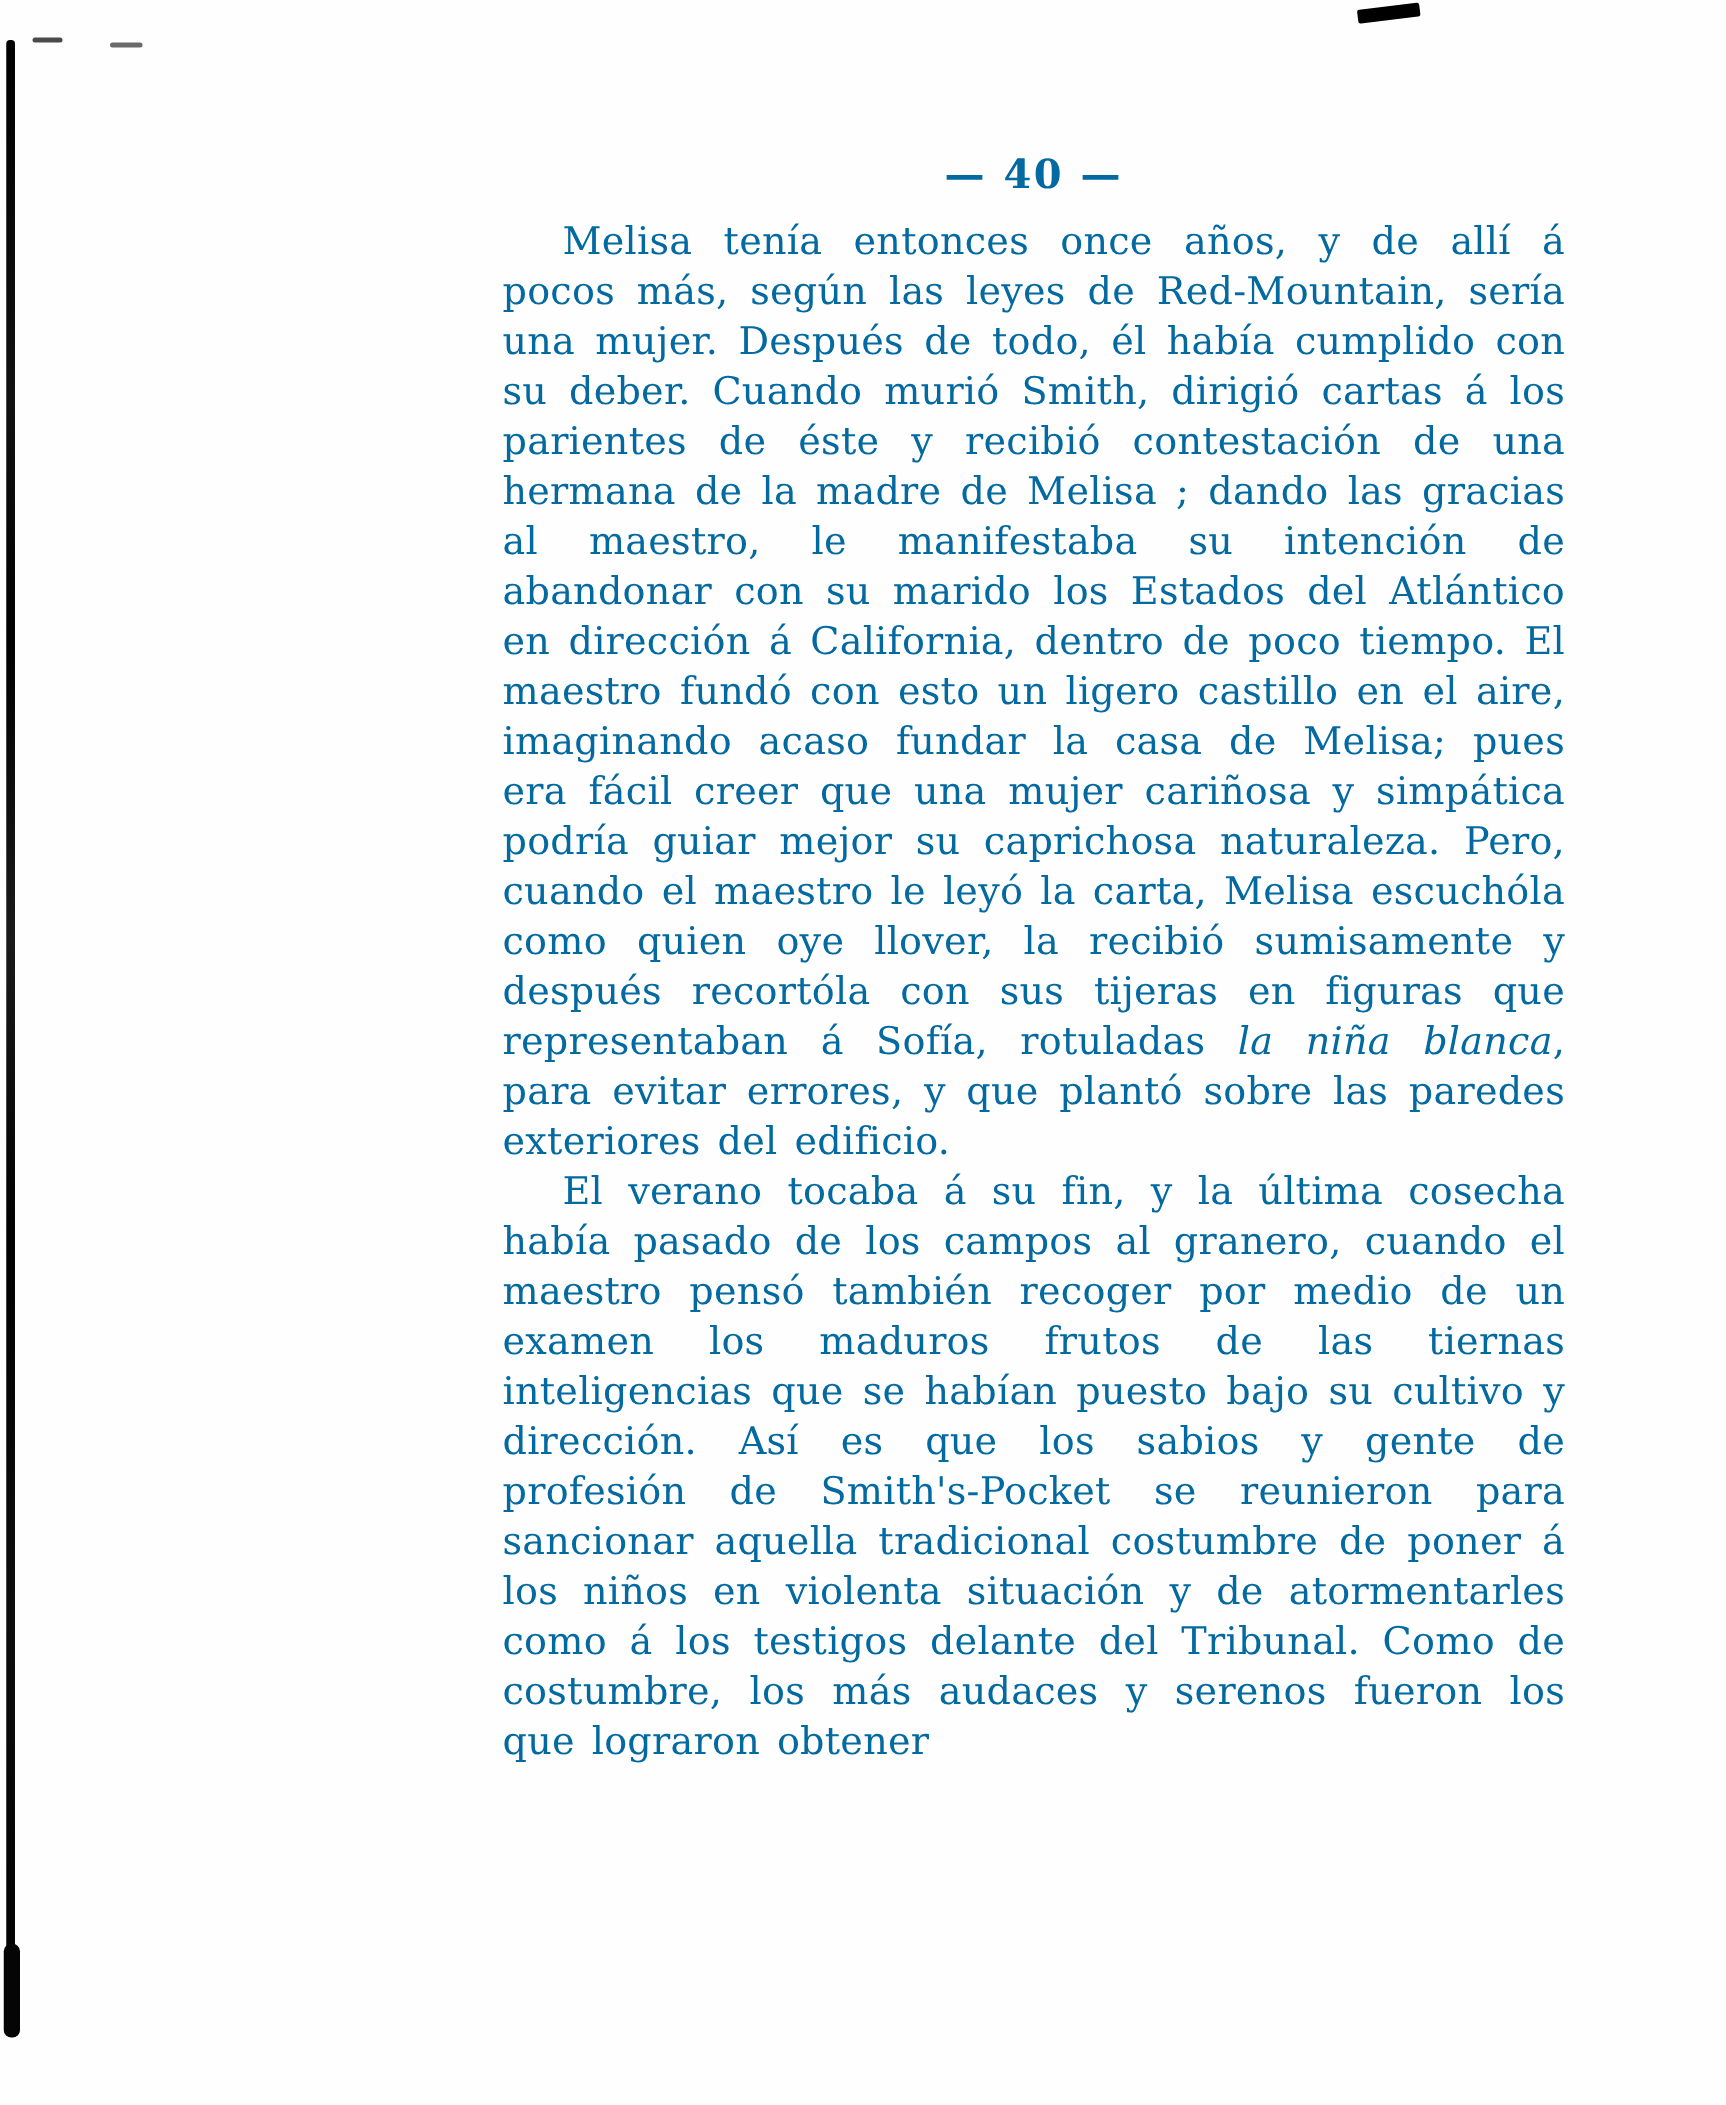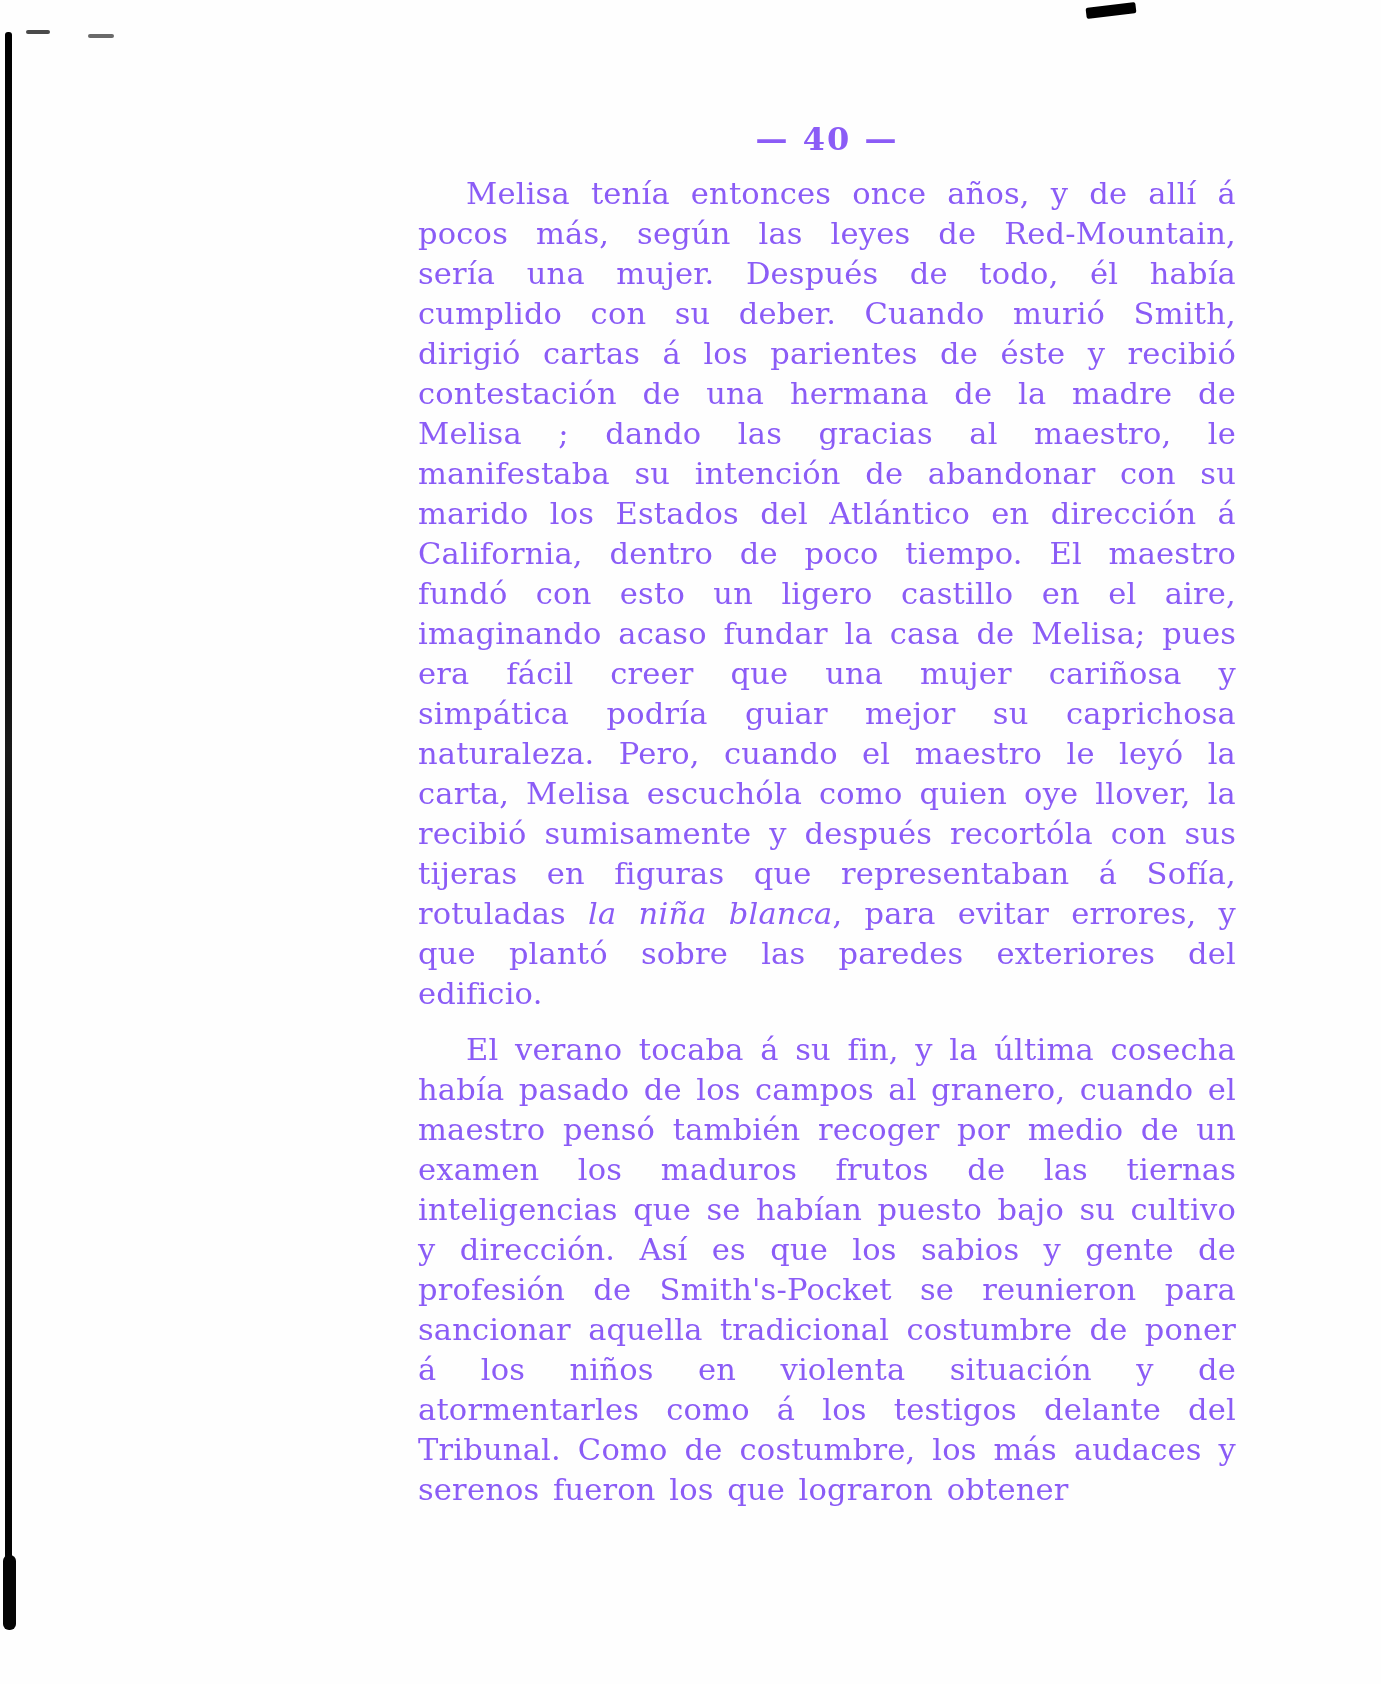--- a/index.html
+++ b/index.html
@@ -8,21 +8,21 @@
     padding: 0;
     background: #ffffff;
   }
   .page {
     position: relative;
     width: 1381px;
     height: 1684px;
     background: #fefefe;
     overflow: hidden;
     font-family: "DejaVu Serif", "Liberation Serif", serif;
-    color: #8b5cf6;
+    color: #0369a1;
   }
   
   .binding-line {
     position: absolute;
     left: 5px;
     top: 32px;
     width: 7px;
     height: 1595px;
     background: linear-gradient(to bottom,
       #000 0%, #111 18%, #000 30%, #1a1a1a 45%,
@@ -73,21 +73,21 @@
     width: 850px;
   }
   .page-header {
     text-align: center;
     font-size: 32px;
     font-weight: bold;
     letter-spacing: 2px;
     margin: 0 0 16px 0;
   }
   p.body-para {
-    margin: 16px;
+    margin: 0;
     font-size: 30.5px;
     line-height: 40px;
     text-align: justify;
     text-indent: 48px;
     word-spacing: 0.12em;
     letter-spacing: 0.2px;
   }
   p.body-para i {
     font-style: italic;
   }

